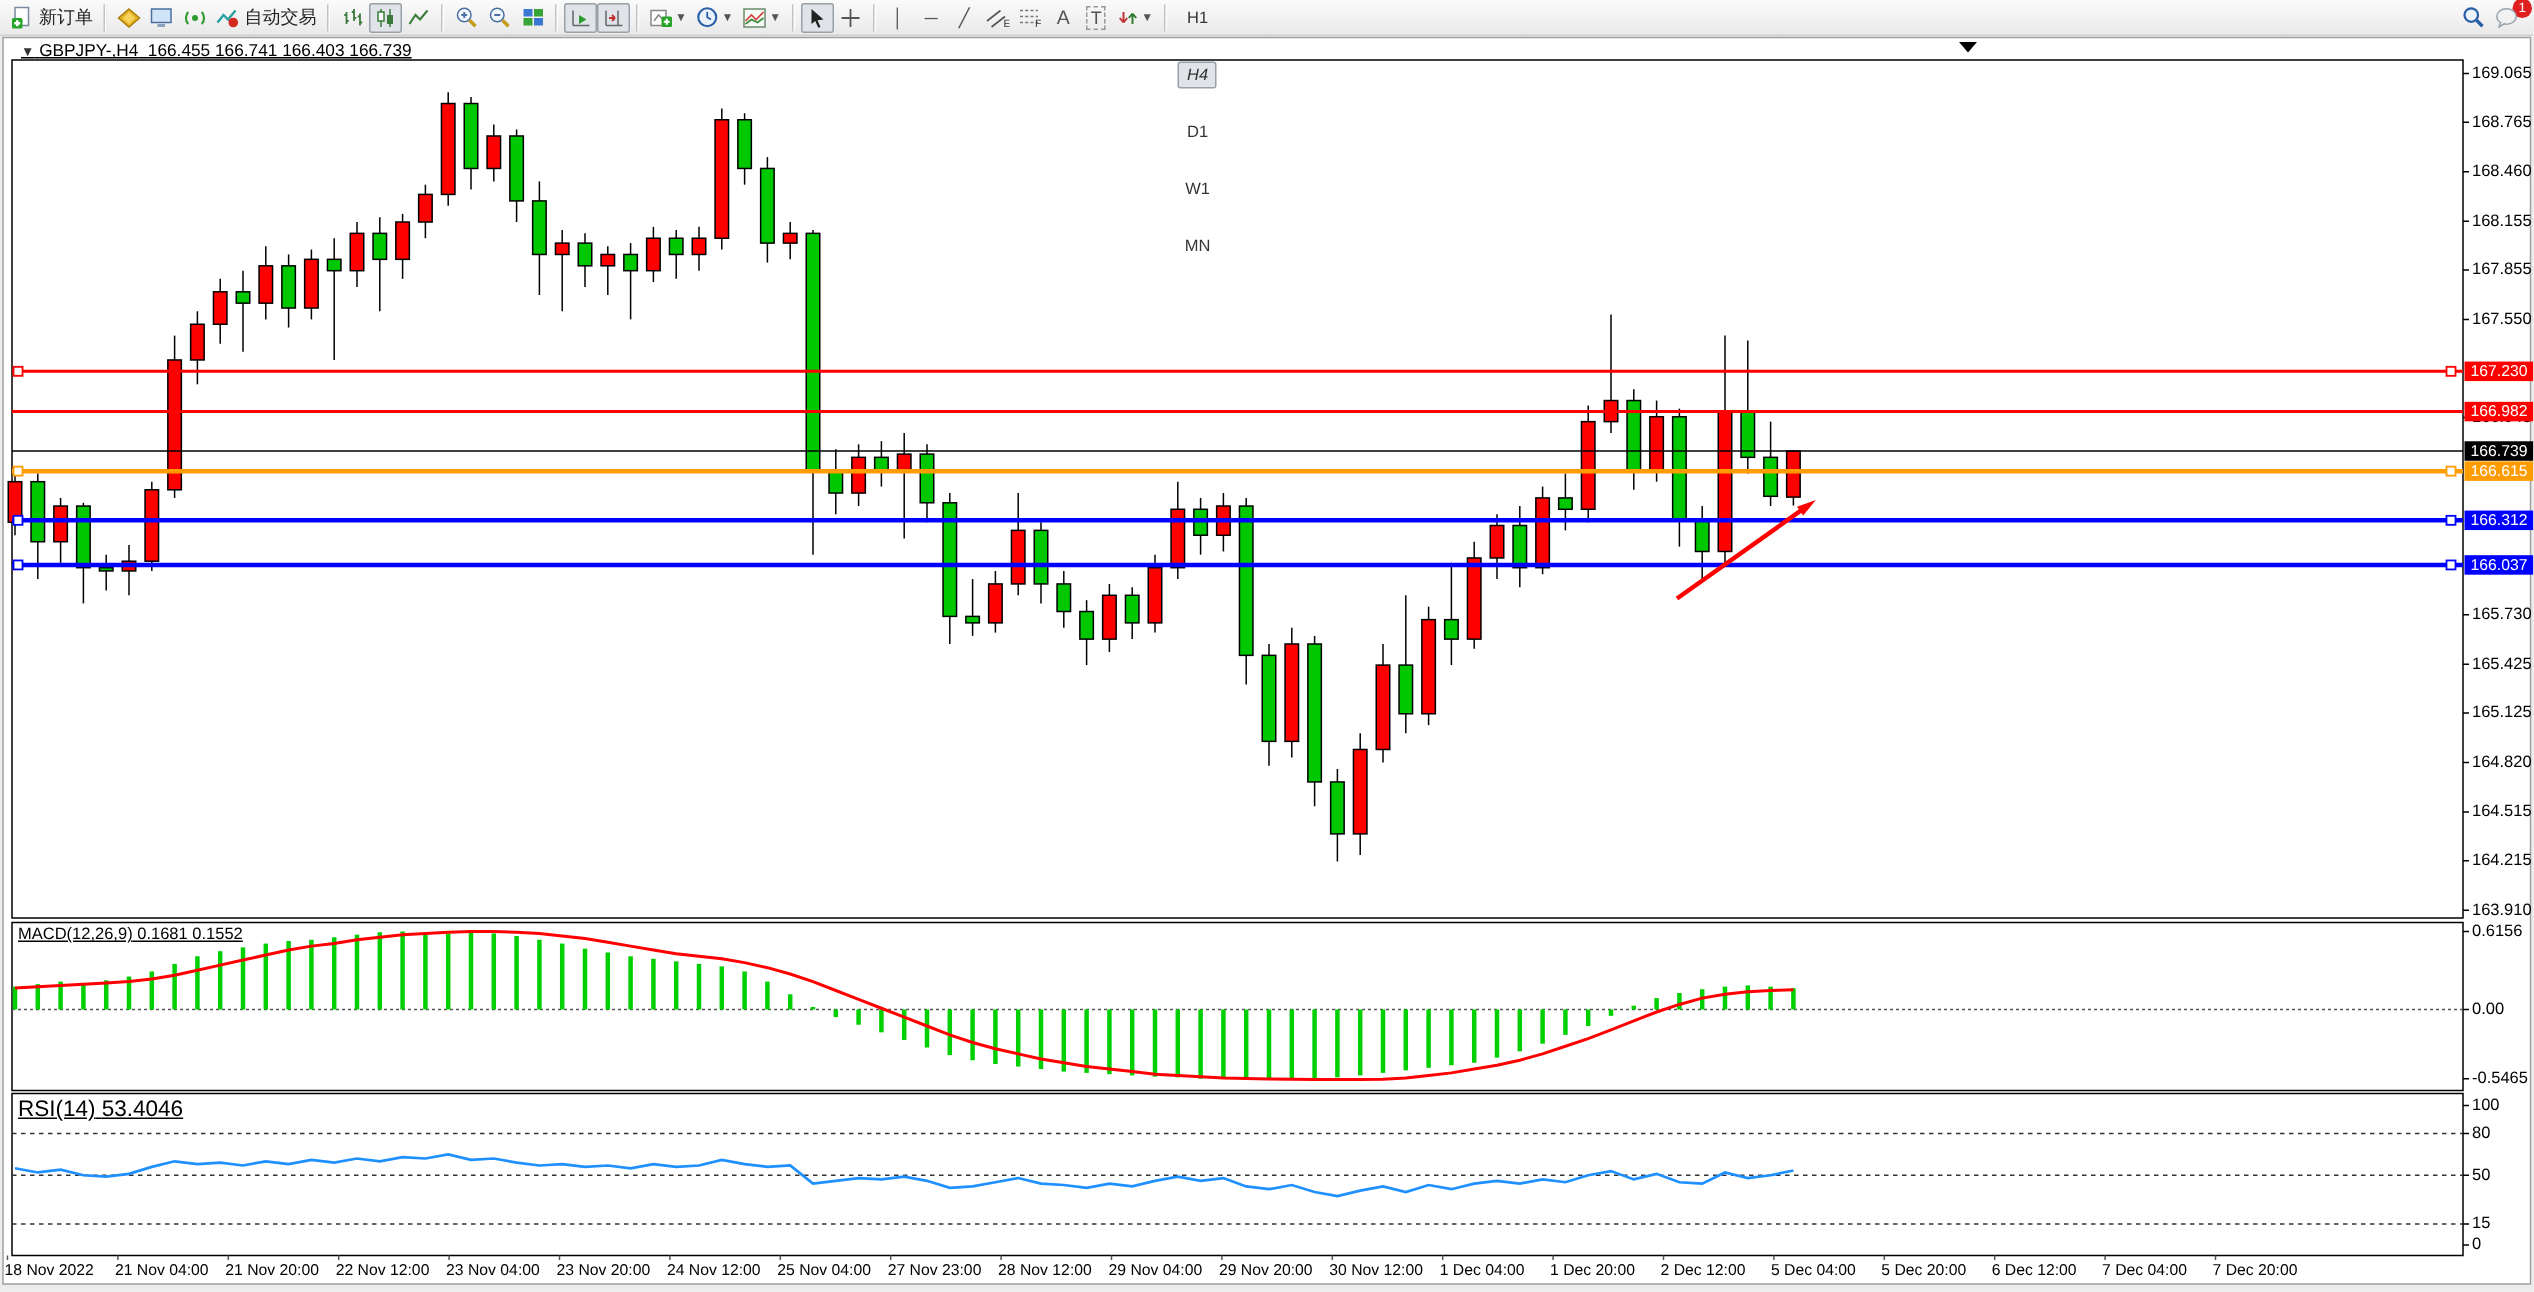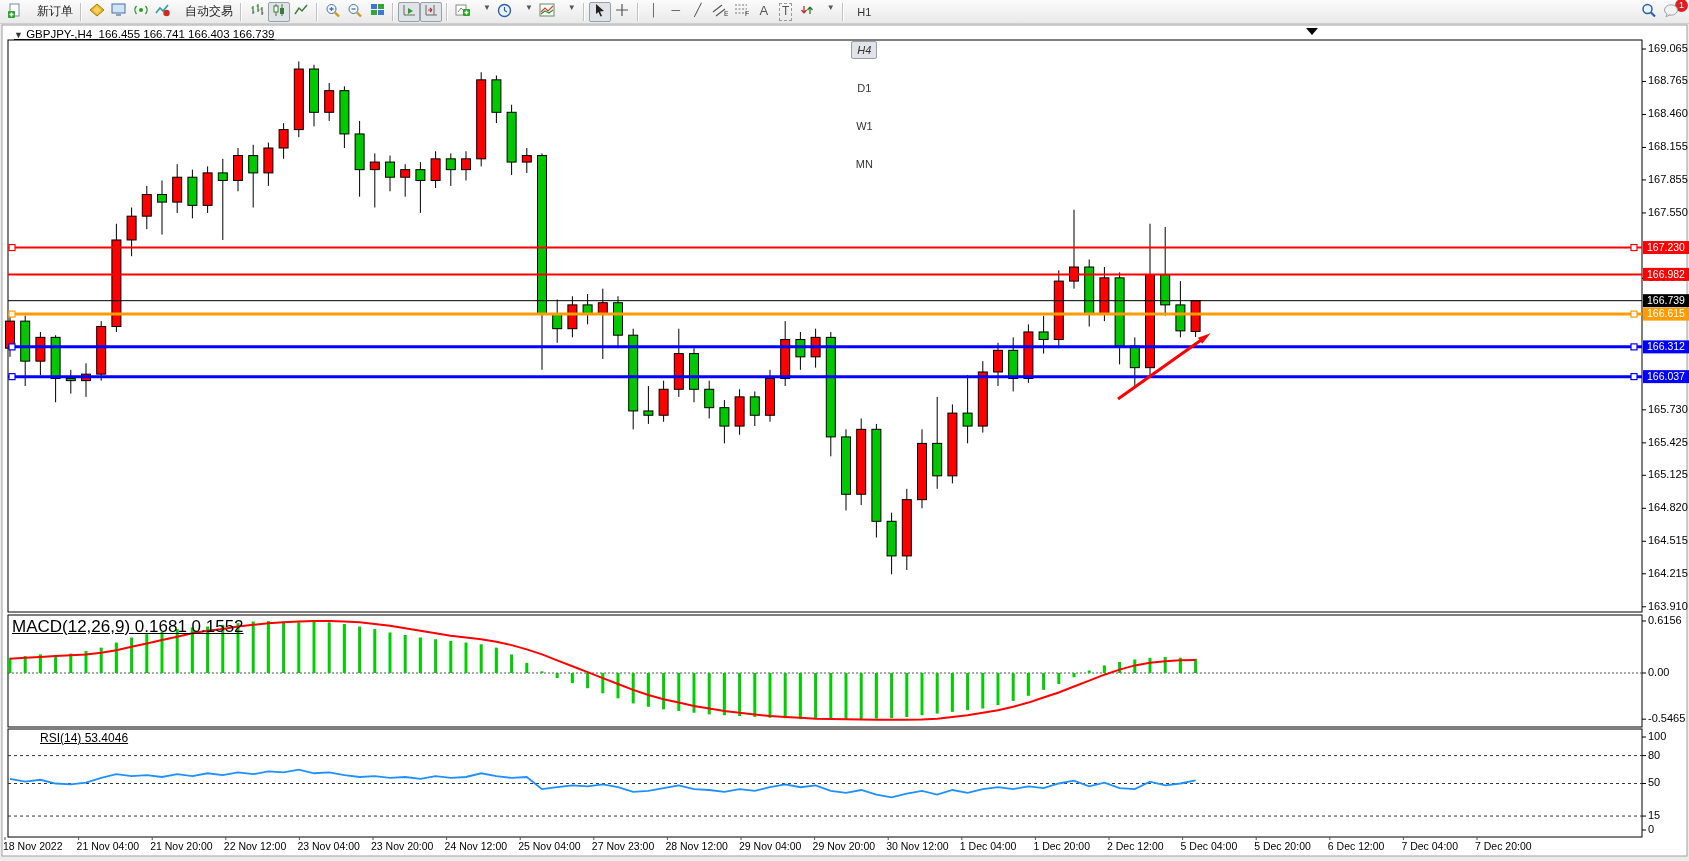--- a/index.html
+++ b/index.html
@@ -1,36 +1,36 @@
 <!DOCTYPE html>
 <html><head>
 <meta charset="utf-8">
 <style>
   html,body{margin:0;padding:0;background:#ececec;font-family:"Liberation Sans",sans-serif;}
   #app{position:relative;width:1689px;height:861px;overflow:hidden;background:#ececec;}
   
   #toolbar{position:absolute;left:0;top:0;width:1689px;height:24px;z-index:3;
     background:linear-gradient(#fbfbfb,#e9e9e9);border-bottom:1px solid #cfcfcf;
     display:flex;align-items:center;padding-left:4px;box-sizing:border-box;}
-  .tb{height:20px;min-width:22px;display:flex;justify-content:center;
-    color:#4a4a4a;font-size:13px;border:1px solid transparent;box-sizing:border-box;padding:0 2px;gap:11px;}
+  .tb{height:20px;min-width:22px;display:flex;align-items:center;justify-content:center;
+    color:#4a4a4a;font-size:13px;border:1px solid transparent;box-sizing:border-box;padding:0 2px;}
   .tb.active{border:1px solid #98a0a8;background:#e0e4e8;border-radius:2px;}
   .tb .lbl{font-size:12px;color:#222;margin-left:3px;white-space:nowrap;}
   .sep{width:1px;height:18px;background:#c2c2c2;border-right:1px solid #fff;margin:0 4px;}
   .caret{font-size:8px;color:#555;margin-left:2px;}
   .tf{font-size:11px;color:#333;padding:2px 5px;border:1px solid transparent;}
   .tf.active{border:1px solid #98a0a8;background:#e0e4e8;border-radius:2px;font-style:italic;}
   #tb-right{margin-left:auto;display:flex;align-items:center;margin-right:6px;}
   .badge{position:absolute;top:-4px;right:-6px;background:#e02020;color:#fff;border-radius:50%;
     width:13px;height:13px;font-size:9px;display:flex;align-items:center;justify-content:center;}
   
   .ovl{position:absolute;z-index:2;color:#000;white-space:pre;text-decoration:underline;}
   #chart-title{left:14px;top:28px;font-size:11.5px;}
-  #macd-label{left:12px;top:617px;font-size:17px;}
-  #rsi-label{left:12px;top:731px;font-size:12px;margin-left:28px;}
+  #macd-label{left:12px;top:617px;font-size:11px;}
+  #rsi-label{left:12px;top:731px;font-size:15px;}
   svg{position:absolute;left:0;top:0;z-index:1;font-family:"Liberation Sans",sans-serif;}
   .icon-glyph{font-size:12px;color:#555;}
 </style>
 </head>
 <body>
 <div id="app">
 
 <div id="toolbar">
   <div class="tb">
     <svg width="16" height="16" style="position:static">

